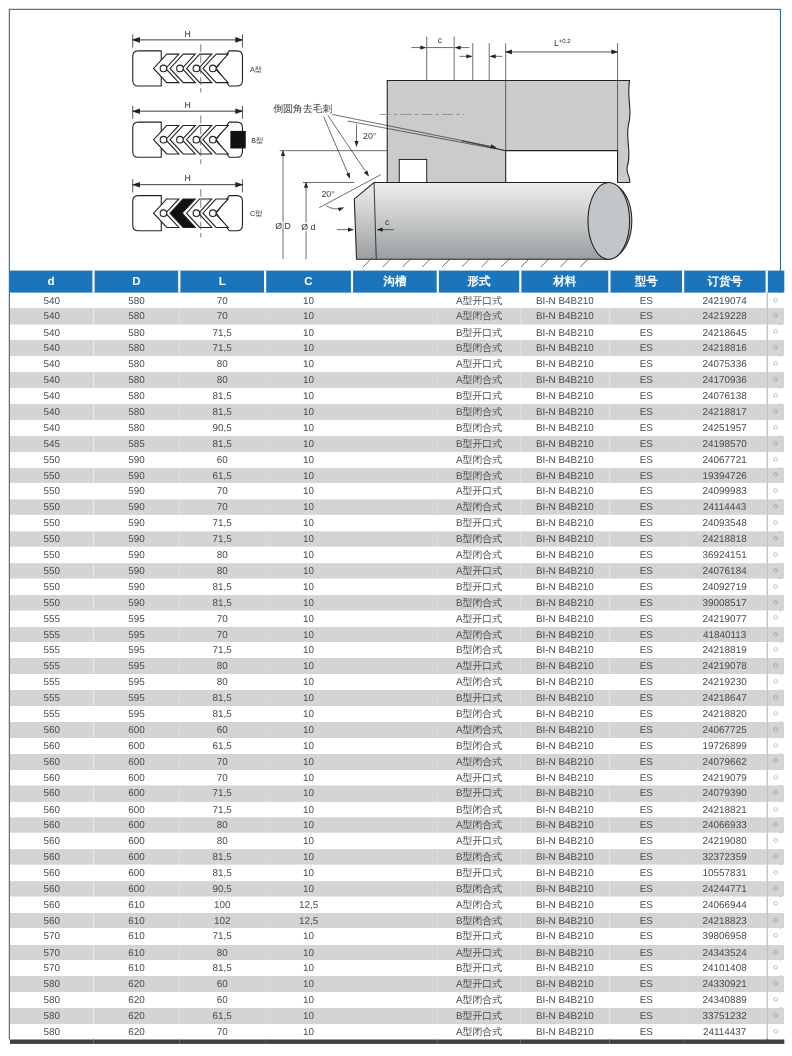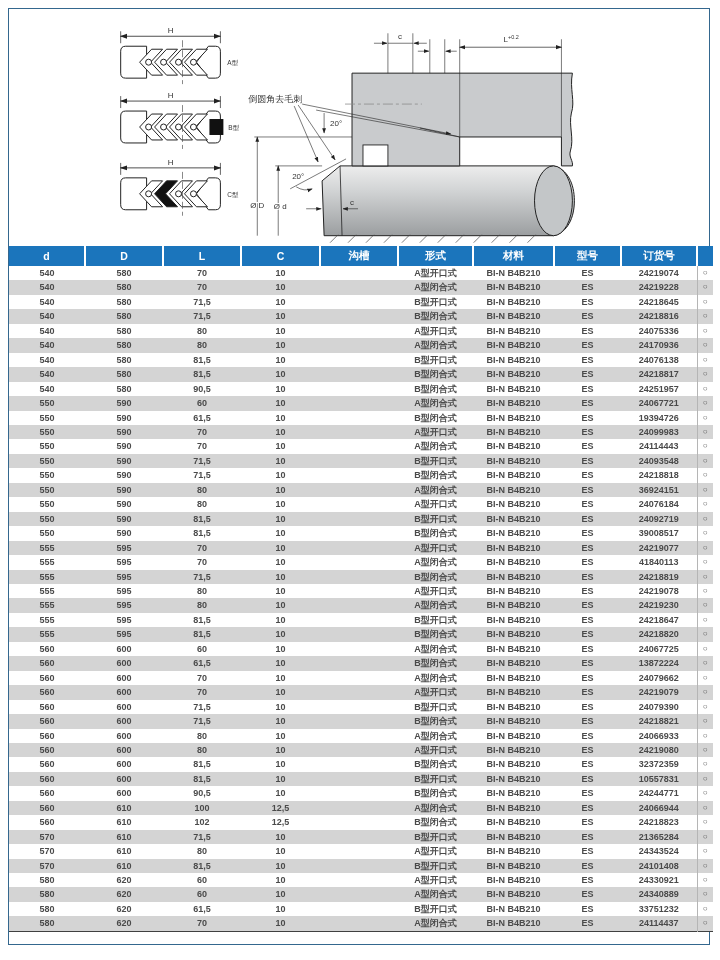--- a/index.html
+++ b/index.html
@@ -23,21 +23,21 @@
     border-left:2px solid #ffffff;
   }
   table.spec th:first-child{border-left:none;}
   table.spec td{
     font-size:9px;color:#4a4a4a;text-align:center;padding:0;
     height:14.46px;line-height:14.46px;overflow:hidden;white-space:nowrap;
   }
   table.spec tbody tr:nth-child(even){background:#d4d4d4;}
   table.spec tbody tr:nth-child(odd){background:#ffffff;}
   table.spec td.circle-cell{border-left:1px solid #b5b5b5;font-size:8px;color:#555;}
-  table.spec tbody{border-bottom:1px solid #404040;font-weight:bold;}
+  table.spec tbody{border-bottom:4px solid #404040;}
   .dim-text{font-size:8px;fill:#333;}
   .cjk-text{font-size:9px;fill:#333;}
   .type-label{font-size:6.5px;fill:#333;}
 </style>
 </head>
 <body>
 
 <div class="frame">
 
   <div class="diagram-area">
@@ -319,20 +319,32 @@
           <td>90,5</td>
           <td>10</td>
           <td></td>
           <td>B型闭合式</td>
           <td>BI-N B4B210</td>
           <td>ES</td>
           <td>24251957</td>
           <td class="circle-cell">○</td>
         </tr>
         <tr>
+          <td>545</td>
+          <td>585</td>
+          <td>81,5</td>
+          <td>10</td>
+          <td></td>
+          <td>B型开口式</td>
+          <td>BI-N B4B210</td>
+          <td>ES</td>
+          <td>24198570</td>
+          <td class="circle-cell">○</td>
+        </tr>
+        <tr>
           <td>550</td>
           <td>590</td>
           <td>60</td>
           <td>10</td>
           <td></td>
           <td>A型闭合式</td>
           <td>BI-N B4B210</td>
           <td>ES</td>
           <td>24067721</td>
           <td class="circle-cell">○</td>
@@ -543,21 +555,21 @@
         </tr>
         <tr>
           <td>560</td>
           <td>600</td>
           <td>61,5</td>
           <td>10</td>
           <td></td>
           <td>B型闭合式</td>
           <td>BI-N B4B210</td>
           <td>ES</td>
-          <td>13872224</td>
+          <td>19726899</td>
           <td class="circle-cell">○</td>
         </tr>
         <tr>
           <td>560</td>
           <td>600</td>
           <td>70</td>
           <td>10</td>
           <td></td>
           <td>A型闭合式</td>
           <td>BI-N B4B210</td>
@@ -687,21 +699,21 @@
         </tr>
         <tr>
           <td>570</td>
           <td>610</td>
           <td>71,5</td>
           <td>10</td>
           <td></td>
           <td>B型开口式</td>
           <td>BI-N B4B210</td>
           <td>ES</td>
-          <td>21365284</td>
+          <td>39806958</td>
           <td class="circle-cell">○</td>
         </tr>
         <tr>
           <td>570</td>
           <td>610</td>
           <td>80</td>
           <td>10</td>
           <td></td>
           <td>A型开口式</td>
           <td>BI-N B4B210</td>

